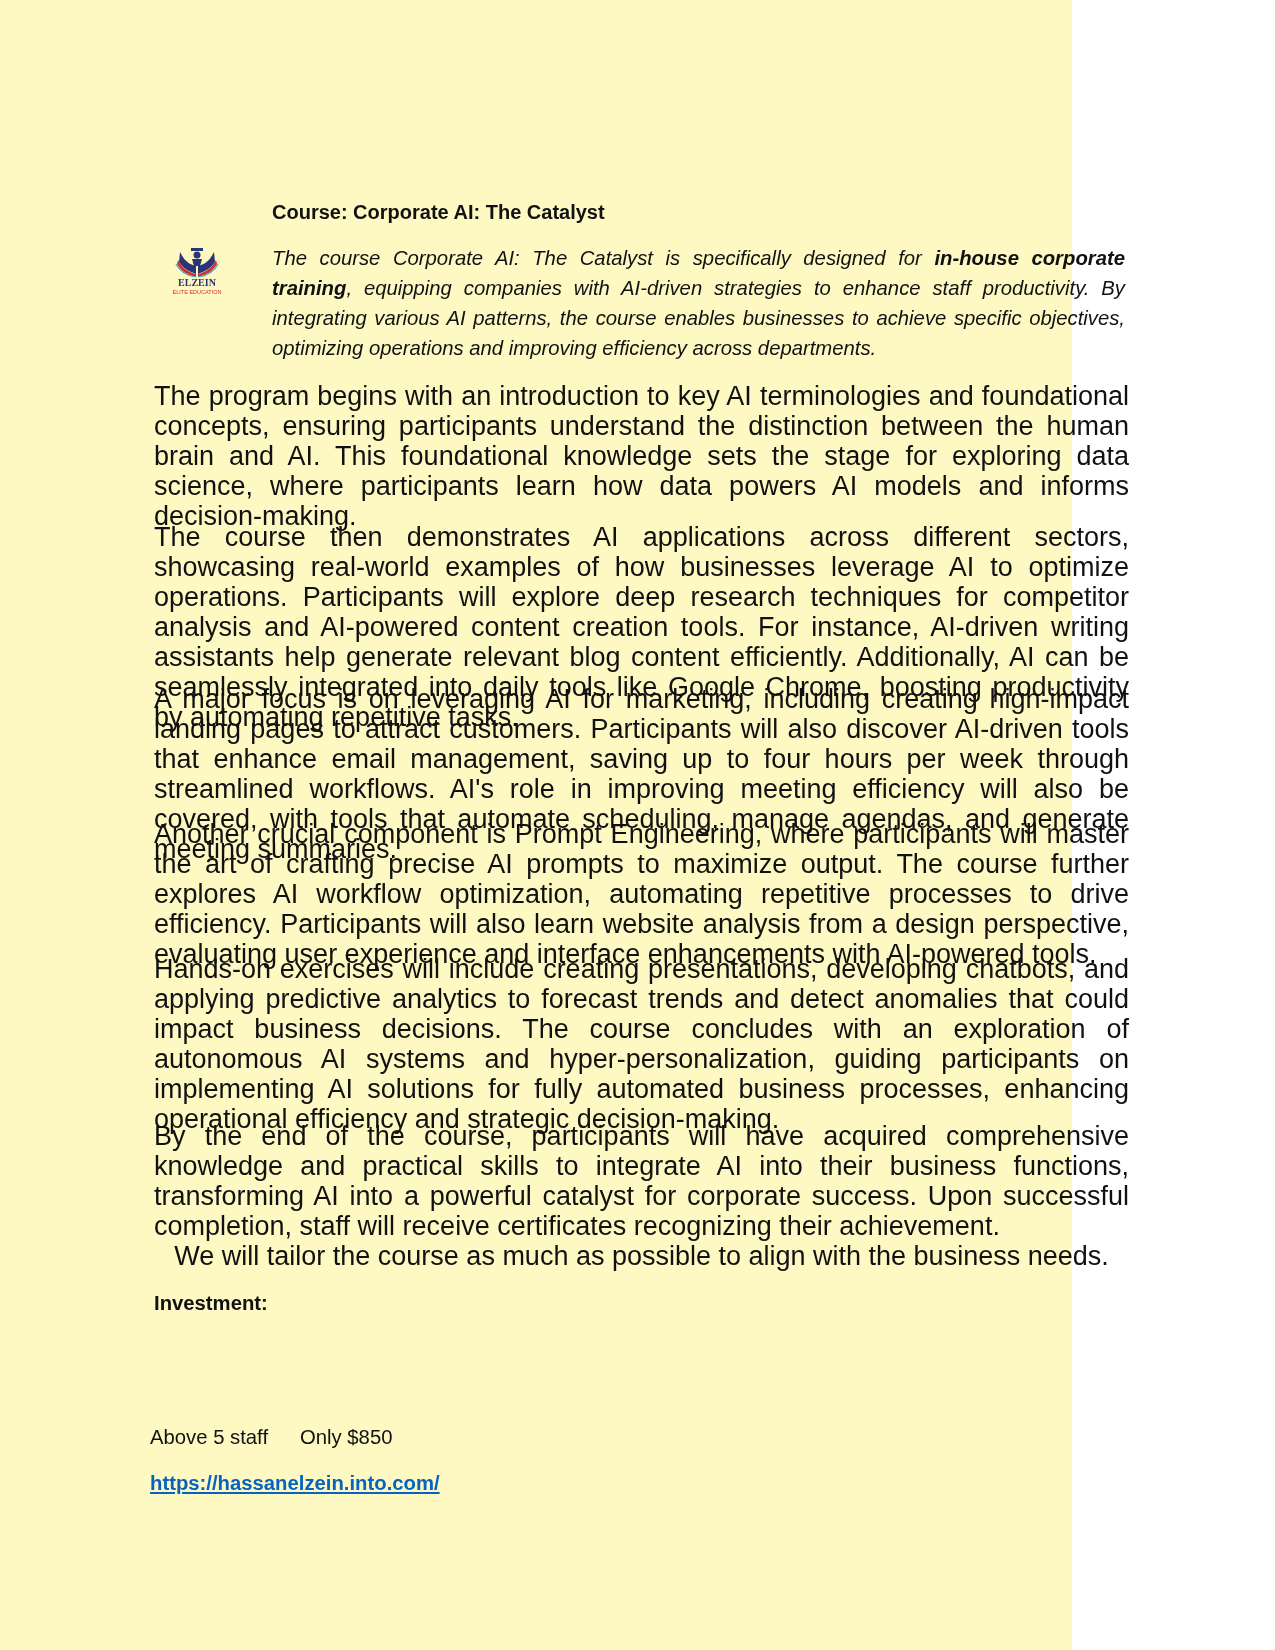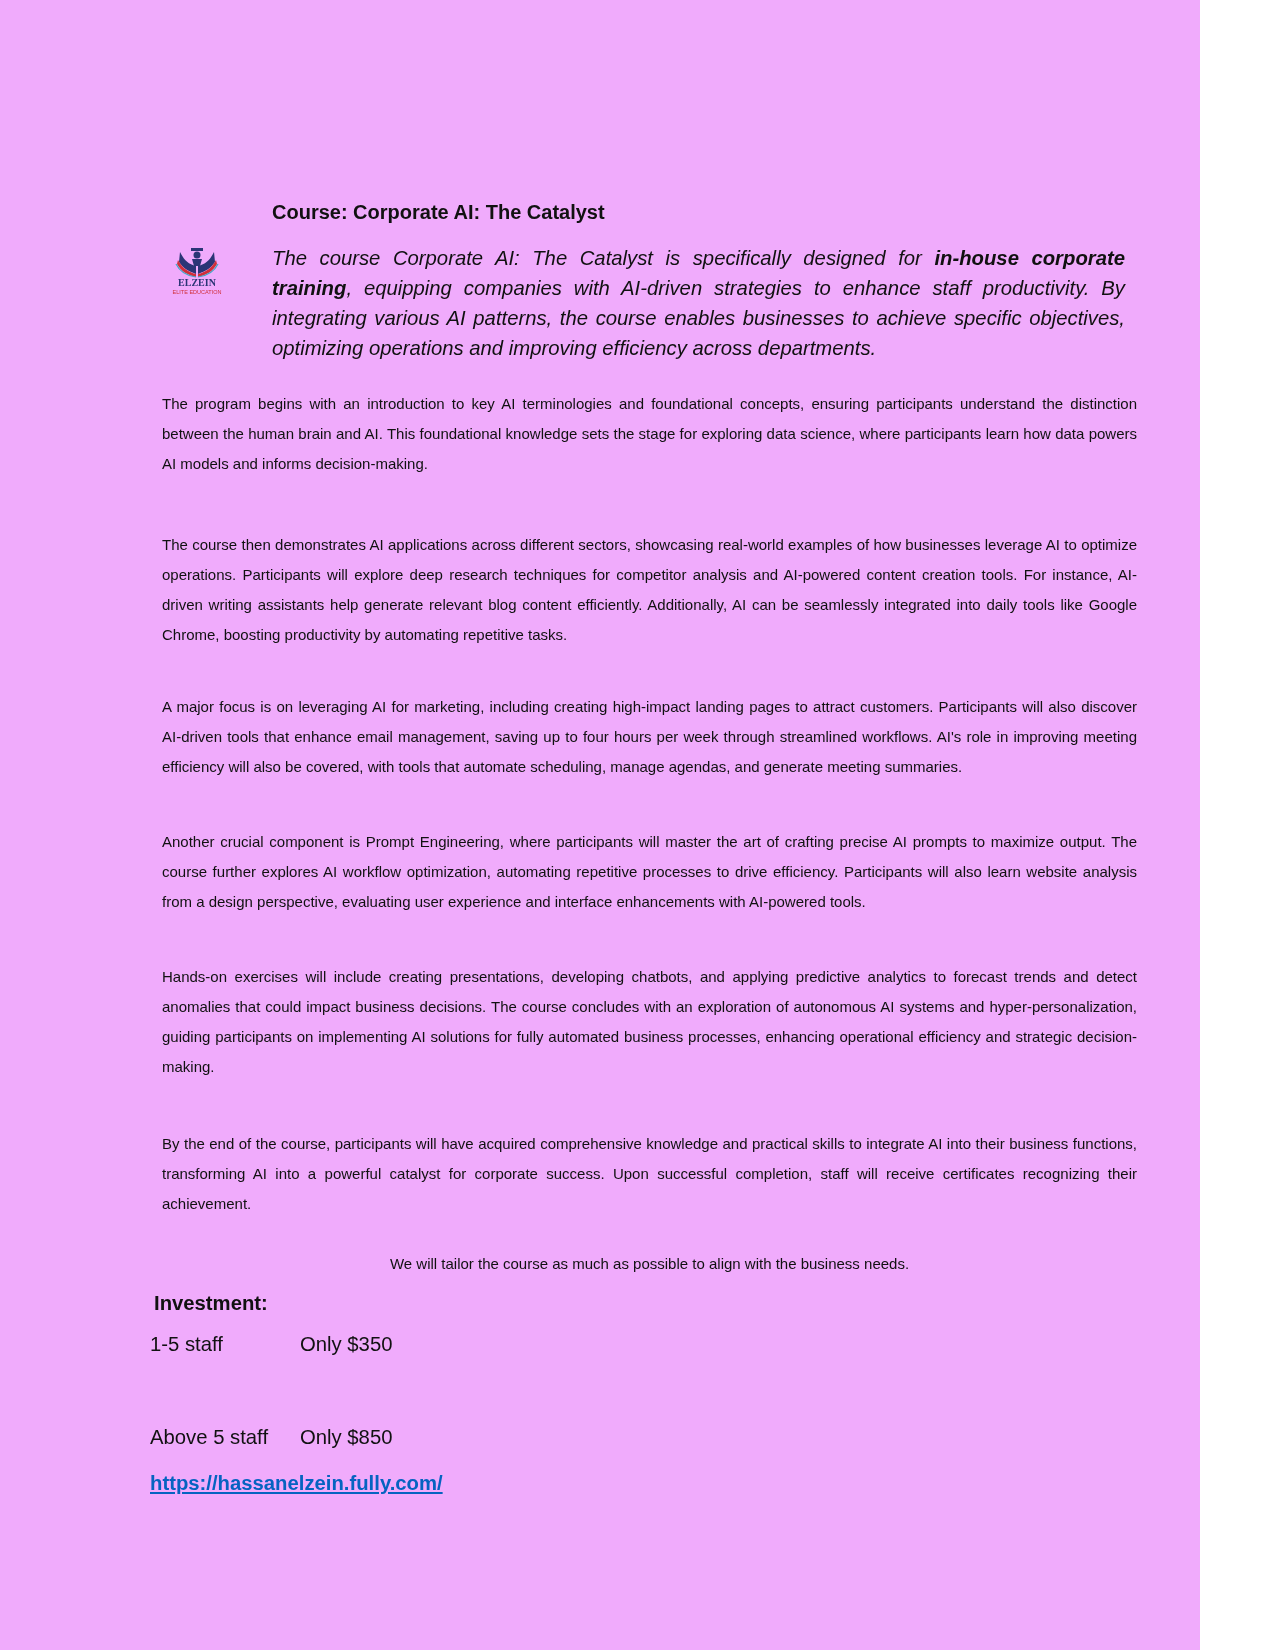--- a/index.html
+++ b/index.html
@@ -1,36 +1,36 @@
 <!DOCTYPE html>
 <html><head>
   <meta charset="utf-8">
   <style>
     html, body { margin: 0; padding: 0; background: #ffffff; }
     body {
       width: 1275px; height: 1650px; position: relative; overflow: hidden;
       font-family: "Liberation Sans", "DejaVu Sans", sans-serif;
       color: #111111;
     }
-    .page { position: absolute; left: 0; top: 0; width: 1200px; height: 1650px; background: #f0abfc; }
+    .page { position: absolute; left: 0; top: 0; width: 1072px; height: 1650px; background: #fef9c3; }
     .heading {
       position: absolute; left: 272px; top: 199px;
       font-size: 20px; font-weight: bold; line-height: 26px; margin: 0;
     }
     .logo {
       position: absolute; left: 158px; top: 244px; width: 78px; height: 52px;
     }
     .logo svg { display: block; }
     .intro {
       position: absolute; left: 272px; top: 243px; width: 853px;
       font-size: 20.3px; line-height: 30px; text-align: justify; margin: 0; font-style: italic;
     }
     .para {
       position: absolute; left: 150px; width: 975px;
-      font-size: 15px; line-height: 30px; text-align: justify; margin: 12px;
+      font-size: 27px; line-height: 30px; text-align: justify; margin: 4px;
     }
     .para.left { text-align: center; }
     .bold { font-weight: bold; }
     .inv-title {
       position: absolute; left: 150px; top: 1284px;
       font-size: 20.3px; font-weight: bold; line-height: 30px; margin: 4px;
     }
     .price-row {
       position: absolute; left: 150px; width: 500px;
       font-size: 20.3px; line-height: 30px; display: flex;
@@ -72,24 +72,20 @@
   <p class="para" style="top:377px">The program begins with an introduction to key AI terminologies and foundational concepts, ensuring participants understand the distinction between the human brain and AI. This foundational knowledge sets the stage for exploring data science, where participants learn how data powers AI models and informs decision-making.</p>
   <p class="para" style="top:518px">The course then demonstrates AI applications across different sectors, showcasing real-world examples of how businesses leverage AI to optimize operations. Participants will explore deep research techniques for competitor analysis and AI-powered content creation tools. For instance, AI-driven writing assistants help generate relevant blog content efficiently. Additionally, AI can be seamlessly integrated into daily tools like Google Chrome, boosting productivity by automating repetitive tasks.</p>
   <p class="para" style="top:680px">A major focus is on leveraging AI for marketing, including creating high-impact landing pages to attract customers. Participants will also discover AI-driven tools that enhance email management, saving up to four hours per week through streamlined workflows. AI's role in improving meeting efficiency will also be covered, with tools that automate scheduling, manage agendas, and generate meeting summaries.</p>
   <p class="para" style="top:815px">Another crucial component is Prompt Engineering, where participants will master the art of crafting precise AI prompts to maximize output. The course further explores AI workflow optimization, automating repetitive processes to drive efficiency. Participants will also learn website analysis from a design perspective, evaluating user experience and interface enhancements with AI-powered tools.</p>
   <p class="para" style="top:950px">Hands-on exercises will include creating presentations, developing chatbots, and applying predictive analytics to forecast trends and detect anomalies that could impact business decisions. The course concludes with an exploration of autonomous AI systems and hyper-personalization, guiding participants on implementing AI solutions for fully automated business processes, enhancing operational efficiency and strategic decision-making.</p>
   <p class="para" style="top:1117px">By the end of the course, participants will have acquired comprehensive knowledge and practical skills to integrate AI into their business functions, transforming AI into a powerful catalyst for corporate success. Upon successful completion, staff will receive certificates recognizing their achievement.</p>
   <p class="para left" style="top:1237px">We will tailor the course as much as possible to align with the business needs.</p>
 
   <p class="inv-title">Investment:</p>
 
-  <div class="price-row" style="top:1329px">
-    <span class="tier">1-5 staff</span>
-    <span>Only $350</span>
-  </div>
   <div class="price-row" style="top:1422px">
     <span class="tier">Above 5 staff</span>
     <span>Only $850</span>
   </div>
 
-  <a class="link">https://hassanelzein.fully.com/</a>
+  <a class="link">https://hassanelzein.into.com/</a>
 
 </div>
 
 </body></html>

